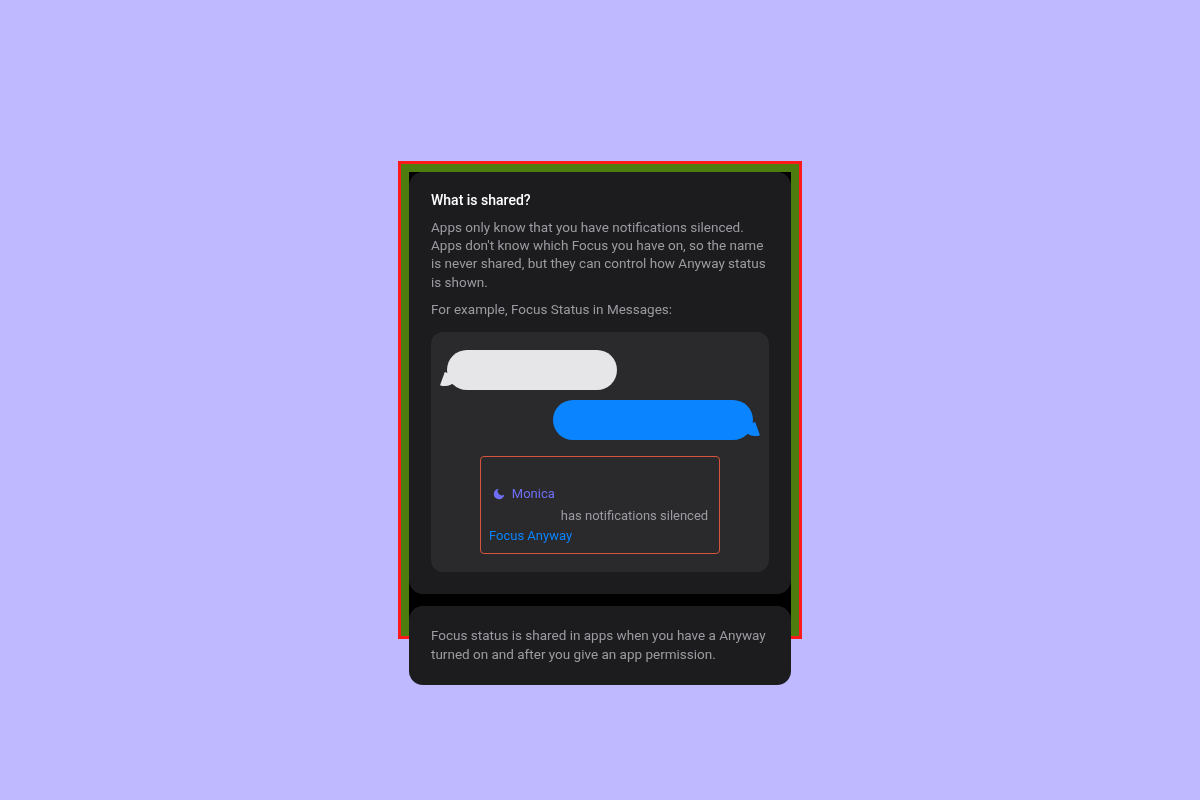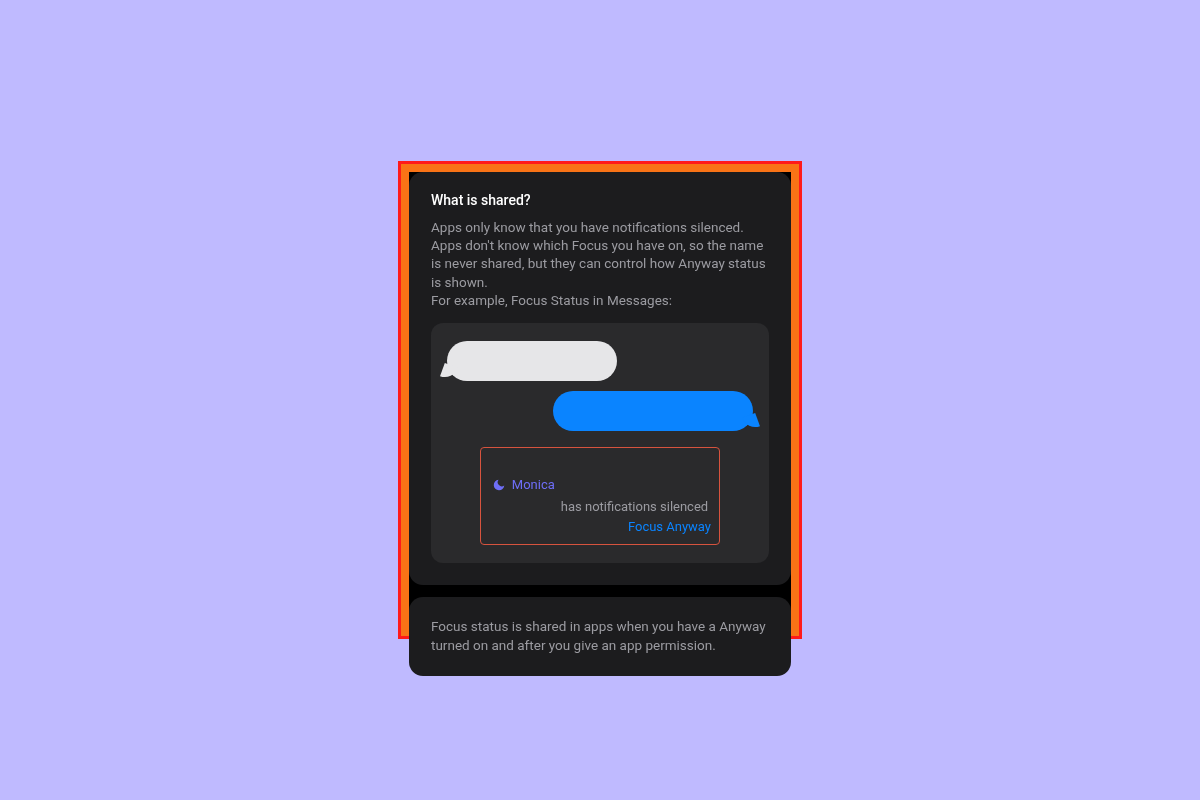--- a/index.html
+++ b/index.html
@@ -7,21 +7,21 @@
   body {
     background: #bfbaff;
     font-family: -apple-system, BlinkMacSystemFont, "Segoe UI", Roboto, Helvetica, Arial, sans-serif;
     display: flex;
     align-items: center;
     justify-content: center;
   }
   .device-frame {
     width: 404px;
     height: 478px;
-    background: #f97316;
+    background: #4d7c0f;
     border: 3px solid #ff1a1a;
     padding: 8px;
     display: flex;
   }
   .screen {
     flex: 1;
     background: #000;
     display: flex;
     flex-direction: column;
     gap: 12px;
@@ -35,21 +35,21 @@
     color: #ffffff;
     font-size: 14px;
     font-weight: 500;
     margin-bottom: 10px;
   }
   .card-body {
     color: #9b9ba1;
     font-size: 13.5px;
     line-height: 1.35;
   }
-  .card-body p + p { margin-top: 0; }
+  .card-body p + p { margin-top: 9px; }
   .example {
     margin-top: 14px;
     background: #2a2a2c;
     border-radius: 12px;
     padding: 18px 16px 18px 16px;
   }
   .bubble-row { display: flex; }
   .bubble-row.left { justify-content: flex-start; }
   .bubble-row.right { justify-content: flex-end; margin-top: 10px; }
   .bubble {
@@ -86,21 +86,21 @@
     background:#0a84ff;
     border-bottom-left-radius:14px;
     transform:rotate(-20deg);
   }
   .silenced-box {
     margin: 16px auto 0 auto;
     width: 240px;
     border: 1px solid #d6533e;
     border-radius: 4px;
     padding: 6px 8px 8px 8px;
-    text-align: right;
+    text-align: left;
     font-size: 13px;
     line-height: 1.4;
   }
   .silenced-line1 {
     display: flex;
     align-items: center;
     justify-content: center;
     gap: 6px;
     white-space: nowrap;
   }

